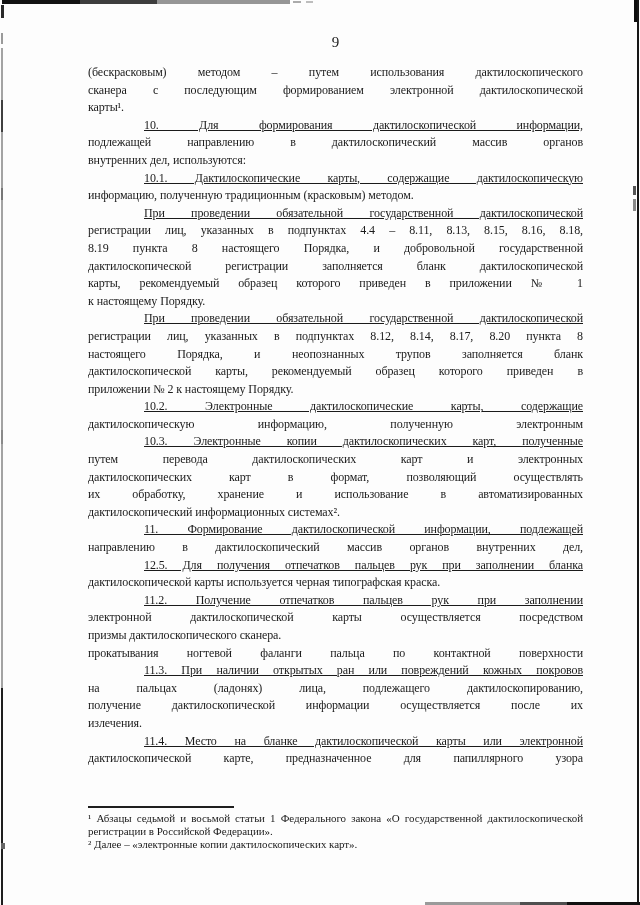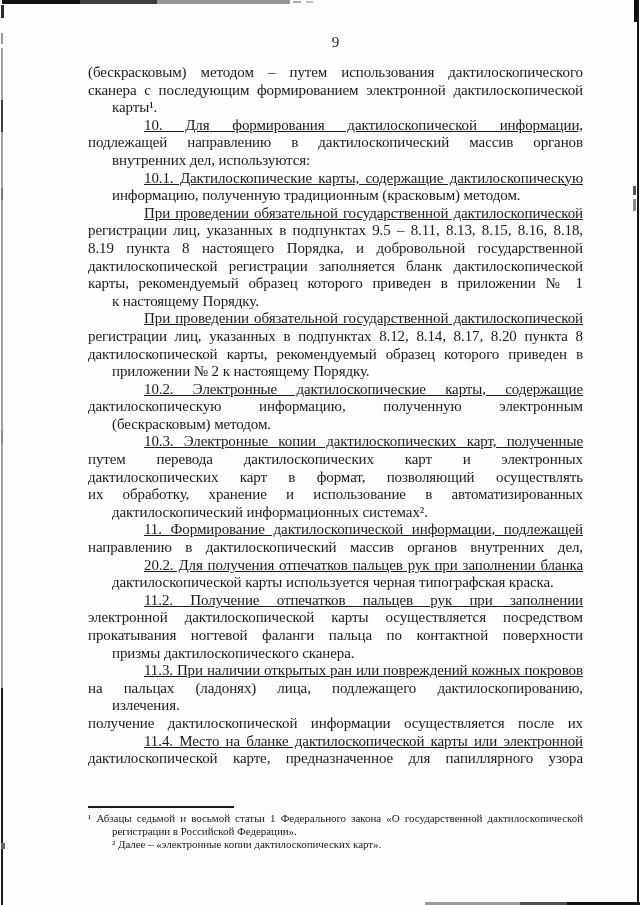--- a/index.html
+++ b/index.html
@@ -21,31 +21,31 @@
     position: absolute;
     left: 88px; top: 33px; width: 495px;
     text-align: center;
     font-size: 15px; line-height: 18px;
   }
 
   
   .body-text {
     position: absolute;
     left: 88px; top: 64px; width: 495px;
-    font-size: 15px;
+    font-size: 12px;
     letter-spacing: -0.1px;
   }
   .para { margin: 0; }
   .line {
     height: 17.6px; line-height: 17.6px;
     overflow: hidden;
     text-align: justify;
     text-align-last: justify;
   }
-  .line.last { text-align-last: left; margin-left: 24px; }
+  .line.last { text-align-last: left; }
   .line.indent { text-indent: 56px; text-decoration: underline; }
 
   
   .footnote-sep {
     position: absolute;
     left: 88px; top: 806px;
     width: 146px; height: 2px;
     background: #1e1e1e;
   }
   .footnotes {
@@ -125,63 +125,63 @@
         <div class="line indent">10. Для формирования дактилоскопической информации,</div>
         <div class="line">подлежащей направлению в дактилоскопический массив органов</div>
         <div class="line last">внутренних дел, используются:</div>
       </div>
       <div class="para">
         <div class="line indent">10.1. Дактилоскопические карты, содержащие дактилоскопическую</div>
         <div class="line last">информацию, полученную традиционным (красковым) методом.</div>
       </div>
       <div class="para">
         <div class="line indent">При проведении обязательной государственной дактилоскопической</div>
-        <div class="line">регистрации лиц, указанных в подпунктах 9.5 – 8.11, 8.13, 8.15, 8.16, 8.18,</div>
+        <div class="line">регистрации лиц, указанных в подпунктах 4.4 – 8.11, 8.13, 8.15, 8.16, 8.18,</div>
         <div class="line">8.19 пункта 8 настоящего Порядка, и добровольной государственной</div>
         <div class="line">дактилоскопической регистрации заполняется бланк дактилоскопической</div>
         <div class="line">карты, рекомендуемый образец которого приведен в приложении № 1</div>
         <div class="line last">к настоящему Порядку.</div>
       </div>
       <div class="para">
         <div class="line indent">При проведении обязательной государственной дактилоскопической</div>
         <div class="line">регистрации лиц, указанных в подпунктах 8.12, 8.14, 8.17, 8.20 пункта 8</div>
+        <div class="line">настоящего Порядка, и неопознанных трупов заполняется бланк</div>
         <div class="line">дактилоскопической карты, рекомендуемый образец которого приведен в</div>
         <div class="line last">приложении № 2 к настоящему Порядку.</div>
       </div>
       <div class="para">
         <div class="line indent">10.2. Электронные дактилоскопические карты, содержащие</div>
         <div class="line">дактилоскопическую информацию, полученную электронным</div>
-        <div class="line last">(бескрасковым) методом.</div>
       </div>
       <div class="para">
         <div class="line indent">10.3. Электронные копии дактилоскопических карт, полученные</div>
         <div class="line">путем перевода дактилоскопических карт и электронных</div>
         <div class="line">дактилоскопических карт в формат, позволяющий осуществлять</div>
         <div class="line">их обработку, хранение и использование в автоматизированных</div>
         <div class="line last">дактилоскопический информационных системах².</div>
       </div>
       <div class="para">
         <div class="line indent">11. Формирование дактилоскопической информации, подлежащей</div>
         <div class="line">направлению в дактилоскопический массив органов внутренних дел,</div>
       </div>
       <div class="para">
-        <div class="line indent">20.2. Для получения отпечатков пальцев рук при заполнении бланка</div>
+        <div class="line indent">12.5. Для получения отпечатков пальцев рук при заполнении бланка</div>
         <div class="line last">дактилоскопической карты используется черная типографская краска.</div>
       </div>
       <div class="para">
         <div class="line indent">11.2. Получение отпечатков пальцев рук при заполнении</div>
         <div class="line">электронной дактилоскопической карты осуществляется посредством</div>
+        <div class="line last">призмы дактилоскопического сканера.</div>
         <div class="line">прокатывания ногтевой фаланги пальца по контактной поверхности</div>
-        <div class="line last">призмы дактилоскопического сканера.</div>
       </div>
       <div class="para">
         <div class="line indent">11.3. При наличии открытых ран или повреждений кожных покровов</div>
         <div class="line">на пальцах (ладонях) лица, подлежащего дактилоскопированию,</div>
+        <div class="line">получение дактилоскопической информации осуществляется после их</div>
         <div class="line last">излечения.</div>
-        <div class="line">получение дактилоскопической информации осуществляется после их</div>
       </div>
       <div class="para">
         <div class="line indent">11.4. Место на бланке дактилоскопической карты или электронной</div>
         <div class="line">дактилоскопической карте, предназначенное для папиллярного узора</div>
       </div>
     </div>
 
   <div class="footnote-sep"></div>
   <div class="footnotes">
       <div class="para">

